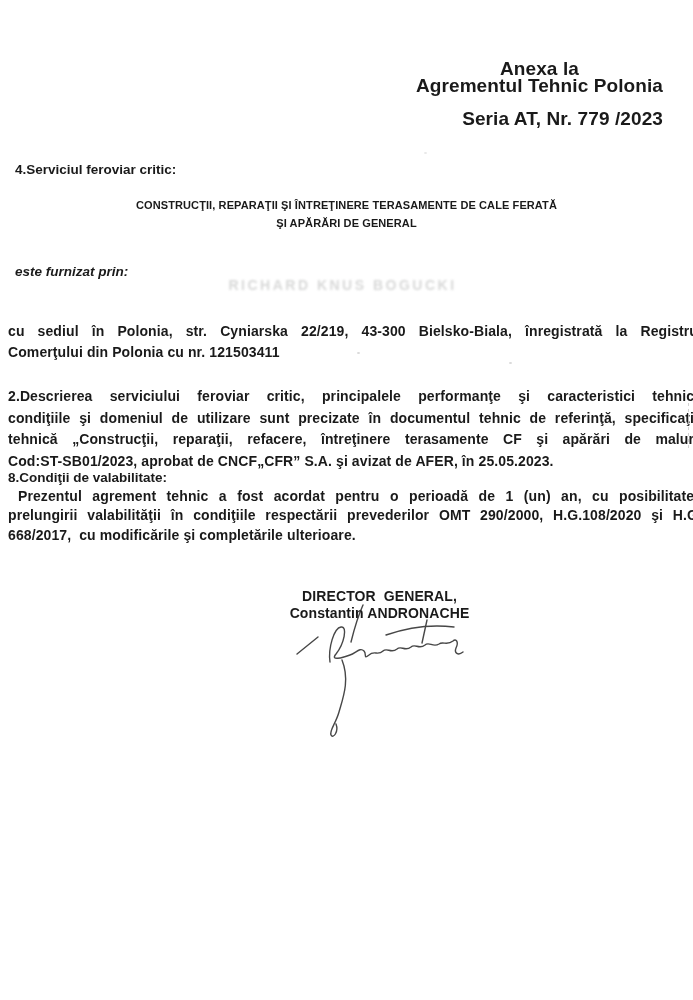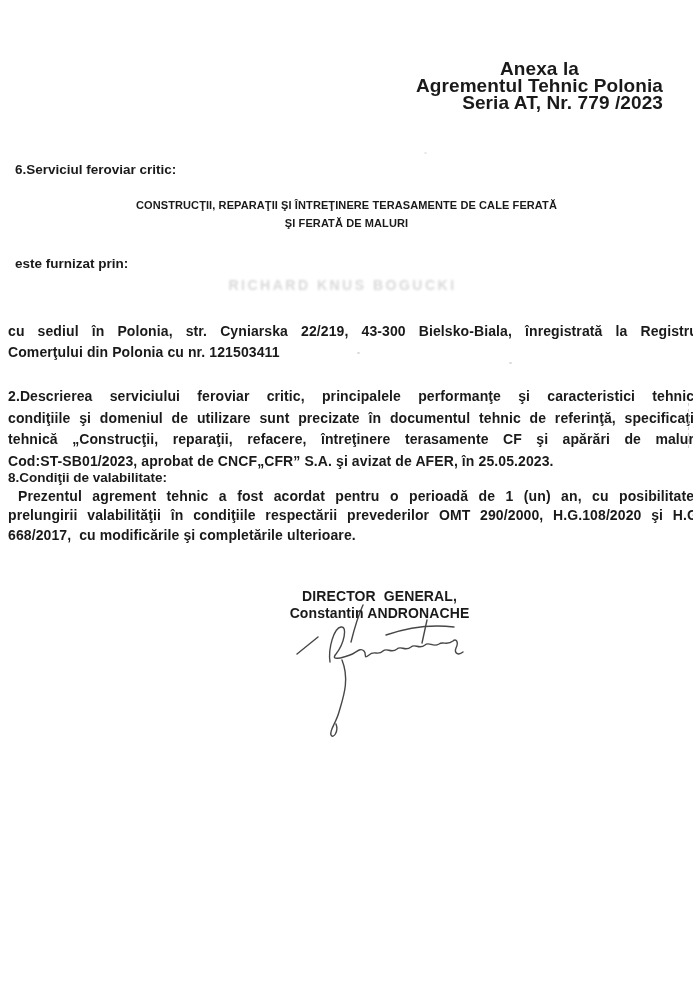--- a/index.html
+++ b/index.html
@@ -15,34 +15,34 @@
   }
   .abs { position: absolute; }
 
   
   .header {
     top: 60px; right: 30px;
     text-align: center;
     font-size: 19px; line-height: 17px;
     letter-spacing: 0.1px;
   }
-  .header .line3 { text-align: right; }
+  .header .line3 { text-align: right; margin-top: 16px; }
 
   
   .label { font-size: 13.5px; }
   .sec1-label { top: 162px; left: 15px; }
 
   .service-title {
     top: 197px; left: 0; width: 693px;
     text-align: center;
     font-size: 11px; line-height: 17.5px;
     letter-spacing: 0.1px;
   }
 
-  .provided-by { top: 256px; left: 15px; }
+  .provided-by { top: 264px; left: 15px; font-style: italic; }
 
   .company-faint {
     top: 277px; left: 0; width: 685px;
     text-align: center;
     font-size: 14px;
     letter-spacing: 2.5px;
     color: #a9aaa9;
     opacity: 0.45;
     filter: blur(1.1px);
   }
@@ -86,25 +86,25 @@
 </style>
 </head>
 <body>
 
 <div class="abs header">
   <div>Anexa la</div>
   <div>Agrementul Tehnic Polonia</div>
   <div class="line3">Seria AT, Nr. 779 /2023</div>
 </div>
 
-<div class="abs label sec1-label">6.Serviciul feroviar critic:</div>
+<div class="abs label sec1-label">4.Serviciul feroviar critic:</div>
 
 <div class="abs service-title">
   <div>CONSTRUCŢII, REPARAŢII ŞI ÎNTREŢINERE TERASAMENTE DE CALE FERATĂ</div>
-  <div>ŞI FERATĂ DE MALURI</div>
+  <div>ŞI APĂRĂRI DE GENERAL</div>
 </div>
 
 <div class="abs label provided-by">este furnizat prin:</div>
 
 <div class="abs company-faint">RICHARD KNUS BOGUCKI</div>
 
 <div class="abs para company-address">
   <div class="jline">cu sediul în Polonia, str. Cyniarska 22/219, 43-300 Bielsko-Biala, înregistrată la Registrul</div>
   <div class="lline">Comerţului din Polonia cu nr. 121503411</div>
 </div>

